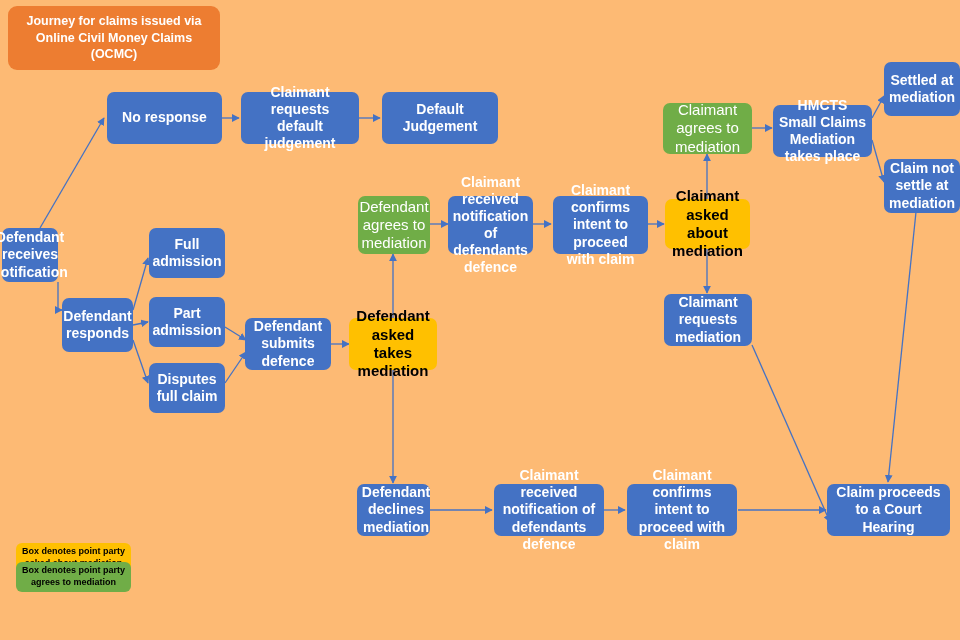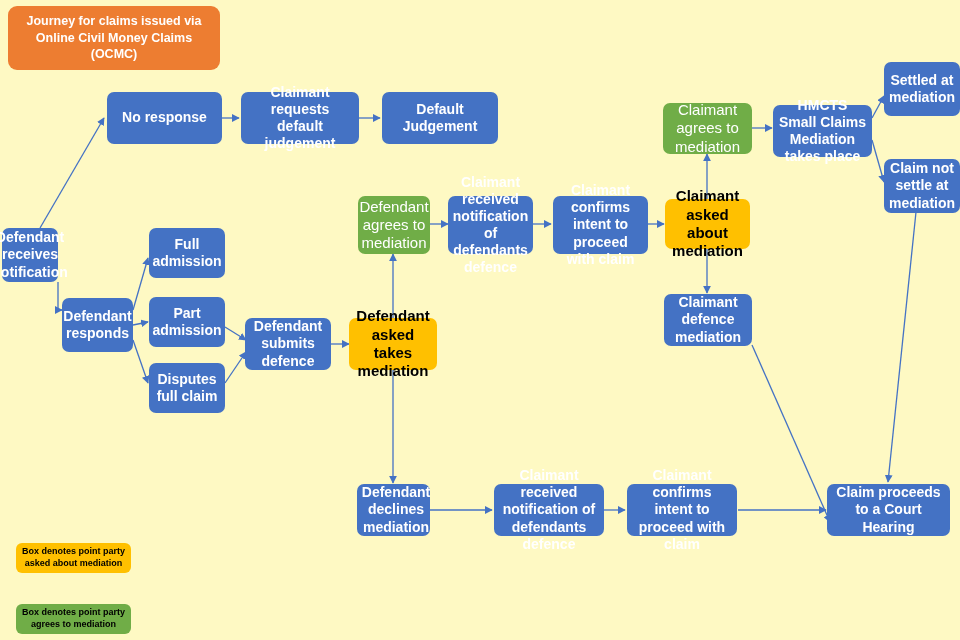--- a/index.html
+++ b/index.html
@@ -7,21 +7,21 @@
     padding: 0;
     background: #ffffff;
   }
   body {
     font-family: "Liberation Sans", sans-serif;
   }
   #canvas {
     position: relative;
     width: 960px;
     height: 640px;
-    background: #fef9c3;
+    background: #fdba74;
     overflow: hidden;
   }
   #edges {
     position: absolute;
     left: 0;
     top: 0;
     width: 960px;
     height: 640px;
     pointer-events: none;
   }
@@ -227,21 +227,21 @@
 
   <div class="node blue" style="left:884px; top:62px; width:76px; height:54px;">
     <span>Settled at mediation</span>
   </div>
 
   <div class="node blue" style="left:884px; top:159px; width:76px; height:54px;">
     <span>Claim not settle at mediation</span>
   </div>
 
   <div class="node blue" style="left:664px; top:294px; width:88px; height:52px;">
-    <span>Claimant defence mediation</span>
+    <span>Claimant requests mediation</span>
   </div>
 
   <div class="node blue" style="left:357px; top:484px; width:73px; height:52px;padding-left:10px;">
     <span>Defendant declines mediation</span>
   </div>
 
   <div class="node blue" style="left:494px; top:484px; width:110px; height:52px;">
     <span>Claimant received notification of defendants defence</span>
   </div>
 
@@ -250,17 +250,17 @@
   </div>
 
   <div class="node blue" style="left:827px; top:484px; width:123px; height:52px;">
     <span>Claim proceeds to a Court Hearing</span>
   </div>
 
   <div class="legend-item yellow" style="left:16px; top:543px; width:115px; height:30px;">
     <span>Box denotes point party asked about mediation</span>
   </div>
 
-  <div class="legend-item green" style="left:16px; top:604px; width:115px; height:30px;">
+  <div class="legend-item green" style="left:16px; top:562px; width:115px; height:30px;">
     <span>Box denotes point party agrees to mediation</span>
   </div>
 
 </div>
 
 </body></html>

